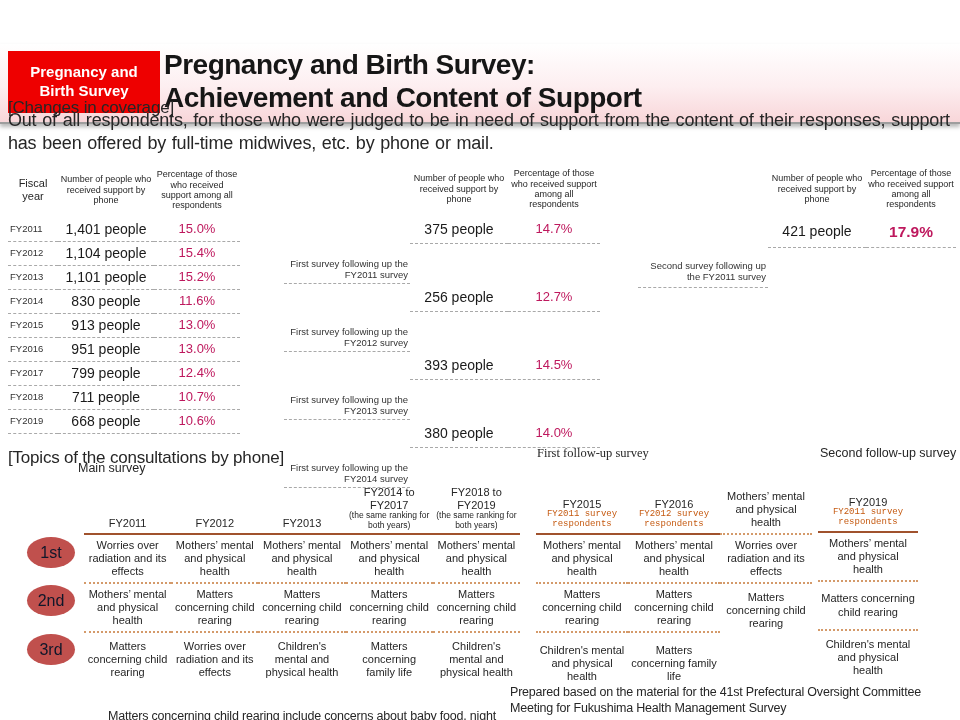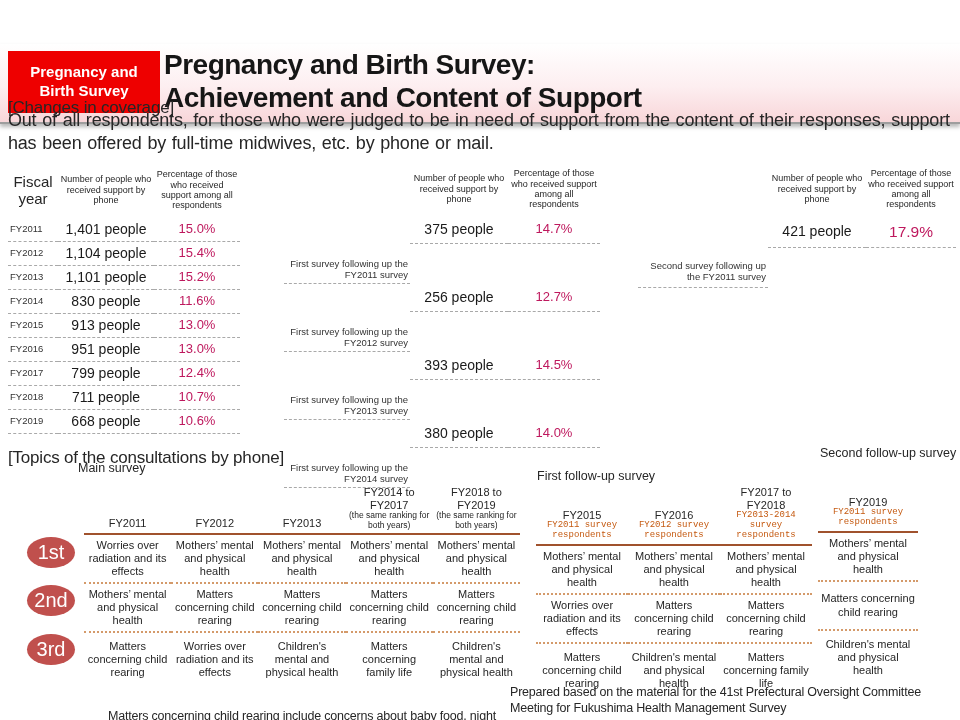--- a/index.html
+++ b/index.html
@@ -32,49 +32,49 @@
   .coverage-body{
     position:absolute;left:8px;top:109px;width:948px;
     font-size:18px;line-height:1.3;color:#262626;letter-spacing:-.2px;word-spacing:1px;
   }
   
   .sup{position:absolute;display:grid;font-size:11px;}
   .sup .h{
     display:flex;align-items:center;justify-content:center;text-align:center;
     font-size:9px;line-height:1.15;color:#262626;padding:2px 1px;
   }
-  .sup .h.fy{font-size:15px;}
+  .sup .h.fy{font-size:11px;}
   .sup .c{
     display:flex;align-items:center;border-bottom:1px dashed #a9a9a9;
     padding:1px 2px;line-height:1.1;
   }
   .sup .yr{font-size:9.5px;color:#333;justify-content:flex-start;}
   .sup .lb{font-size:9.5px;color:#333;justify-content:flex-end;text-align:right;margin-top:40px;}
   .sup .num{font-size:14px;color:#1a1a1a;justify-content:center;text-align:center;}
   .sup .pct{font-size:13px;color:#be185d;justify-content:center;}
   .tableA{left:8px;top:162px;width:232px;grid-template-columns:50px 96px 86px;}
   .tableA .h{height:52px;}
   .tableA .c{height:21px;}
   .tableB{left:284px;top:162px;width:316px;grid-template-columns:126px 98px 92px;}
   .tableB .h{height:50px;}
   .tableB .c{height:25px;}
   .tableC{left:638px;top:162px;width:318px;grid-template-columns:130px 98px 90px;}
   .tableC .h{height:50px;}
   .tableC .c{height:29px;}
   .tableC .num{font-size:14px;}
-  .tableC .pct{font-size:15.5px;}
+  .tableC .pct{font-size:15.5px;font-weight:bold;}
   
   .topics-heading{left:8px;top:436px;}
   .grp-label{position:absolute;font-size:12.5px;color:#262626;line-height:1.25;}
   .lab-main{left:78px;top:461px;}
-  .lab-first{left:537px;top:469px;}
+  .lab-first{left:537px;top:446px;font-family:Liberation Serif, serif;}
   .lab-second{left:820px;top:446px;}
   .rank-badge{
     position:absolute;left:27px;width:48px;height:31px;border-radius:50%;
-    background:#c0504d;color:#ffffff;font-size:20px;
+    background:#c0504d;color:#0f172a;font-size:16px;
     display:flex;align-items:center;justify-content:center;
   }
   .rb1{top:537px;} .rb2{top:585px;} .rb3{top:634px;}
   .rgrp{position:absolute;top:486px;display:grid;}
   .grp-main{left:84px;width:436px;grid-template-columns:repeat(5,1fr);}
   .grp-first{left:536px;width:276px;grid-template-columns:repeat(3,1fr);}
   .grp-second{left:818px;width:100px;grid-template-columns:1fr;}
   .rh{
     display:flex;flex-direction:column;align-items:center;justify-content:flex-end;
     text-align:center;min-height:42px;padding:0 2px 3px 2px;
@@ -227,24 +227,20 @@
 
   <div class="rgrp grp-first">
     <div class="rh">
         <div class="t">FY2015</div>
         <div class="s or">FY2011 survey respondents</div>
       </div>
     <div class="rh">
         <div class="t">FY2016</div>
         <div class="s or">FY2012 survey respondents</div>
       </div>
-    <div class="rh">
-        <div class="t">FY2017 to FY2018</div>
-        <div class="s or">FY2013-2014 survey respondents</div>
-      </div>
 
     <div class="rc r1">Mothers’ mental and physical health</div>
     <div class="rc r1">Mothers’ mental and physical health</div>
     <div class="rc r1">Mothers’ mental and physical health</div>
 
     <div class="rc r2">Worries over radiation and its effects</div>
     <div class="rc r2">Matters concerning child rearing</div>
     <div class="rc r2">Matters concerning child rearing</div>
 
     <div class="rc r3">Matters concerning child rearing</div>

